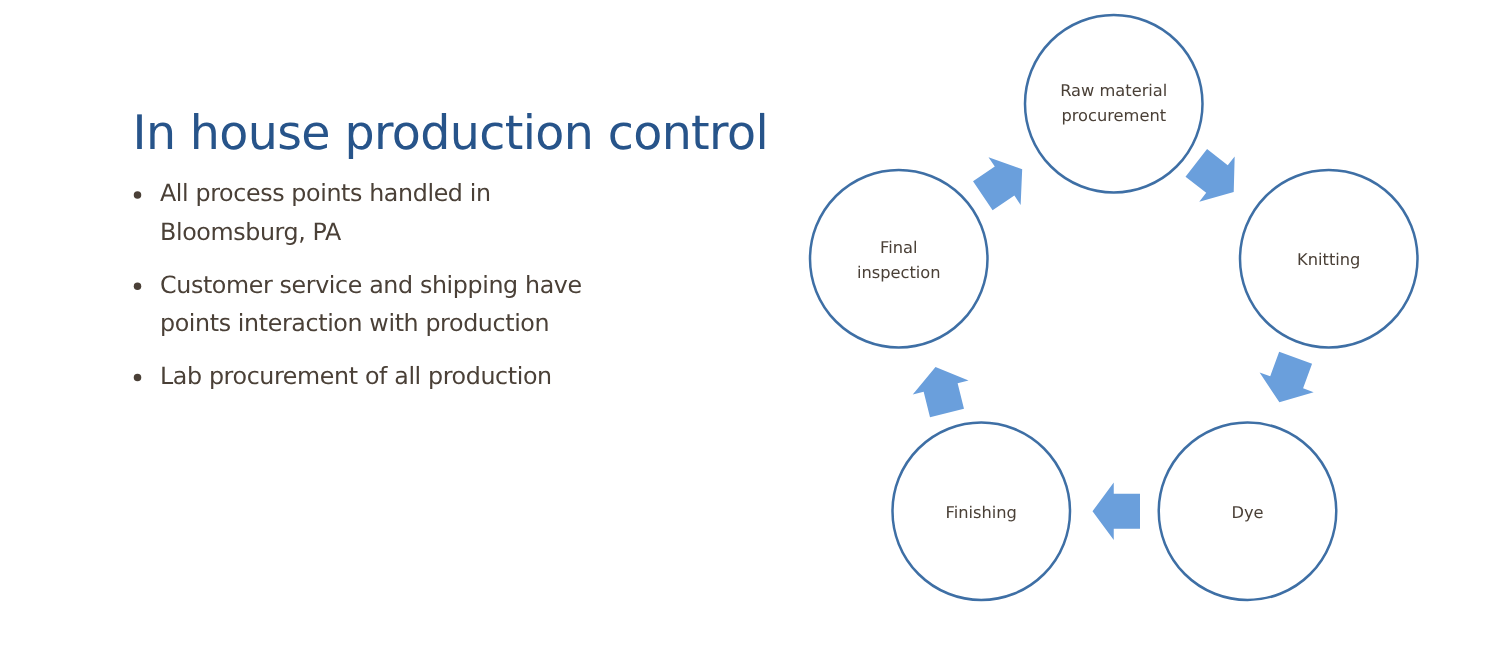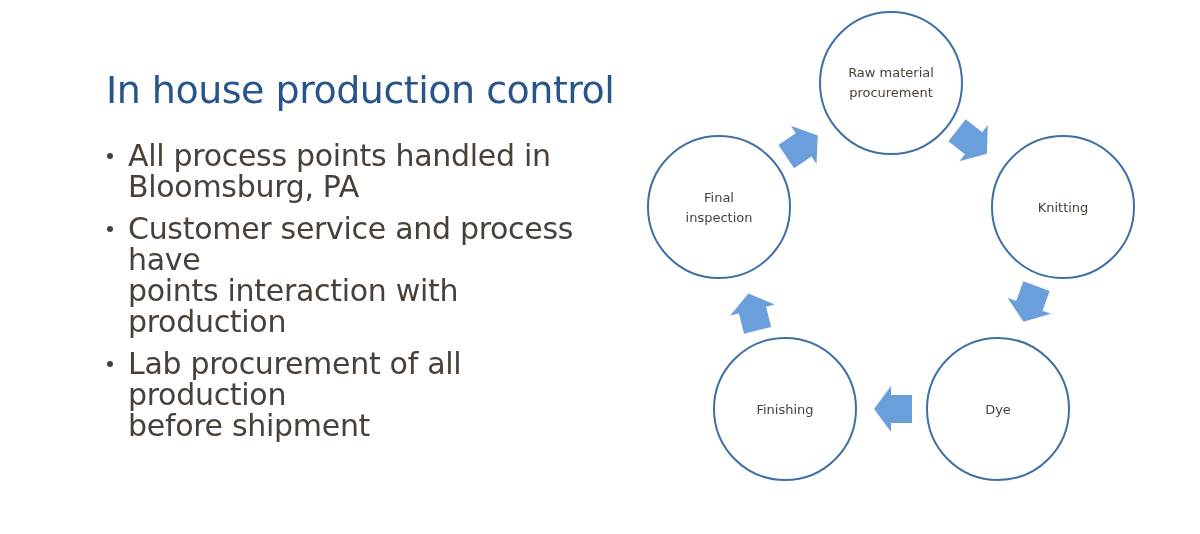--- a/index.html
+++ b/index.html
@@ -1,52 +1,51 @@
 <!DOCTYPE html>
 <html><head>
   <meta charset="utf-8">
   <style>
     html, body { margin: 0; padding: 0; background: #ffffff; }
     body { width: 1200px; height: 534px; position: relative; overflow: hidden; font-family: "DejaVu Sans", sans-serif; }
     .title {
-      position: absolute; left: 106px; top: 68px;
+      position: absolute; left: 106px; top: 84px;
       font-family: "DejaVu Sans", sans-serif; font-size: 38px; color: #27548a;
       letter-spacing: -0.5px; white-space: nowrap; font-weight: normal;
     }
     .bullets { position: absolute; left: 104px; top: 140px; width: 490px; margin: 0; padding: 0; list-style: none; }
     .bullets li {
       position: relative; padding-left: 24px; margin: 0 0 11px 0;
-      font-size: 30px; line-height: 31px; color: #4a4037; letter-spacing: -0.3px;
+      font-size: 19px; line-height: 31px; color: #4a4037; letter-spacing: -0.3px;
     }
     .bullets li .dot {
       position: absolute; left: 3px; top: 13px; width: 6px; height: 6px; border-radius: 50%; background: #4a4037;
     }
     svg.cycle { position: absolute; left: 0; top: 0; }
     .node-label { font-family: "DejaVu Sans", sans-serif; font-size: 13px; fill: #4a4037; }
   </style>
 </head>
 <body>
 
 <div class="title">In house production control</div>
 
 <ul class="bullets">
   <li>
     <span class="dot"></span>
     <span>All process points handled in</span><br>
     <span>Bloomsburg, PA</span>
   </li>
   <li>
     <span class="dot"></span>
-    <span>Customer service and process have</span><br>
+    <span>Customer service and shipping have</span><br>
     <span>points interaction with production</span>
   </li>
   <li>
     <span class="dot"></span>
     <span>Lab procurement of all production</span><br>
-    <span>before shipment</span>
   </li>
 </ul>
 
 <svg class="cycle" width="1200" height="534" viewBox="0 0 1200 534">
 
   <defs>
     <polygon id="arr" points="-19,-14 2,-14 2,-23 19,0 2,23 2,14 -19,14"></polygon>
   </defs>
 
   <g fill="#6a9fdc">

